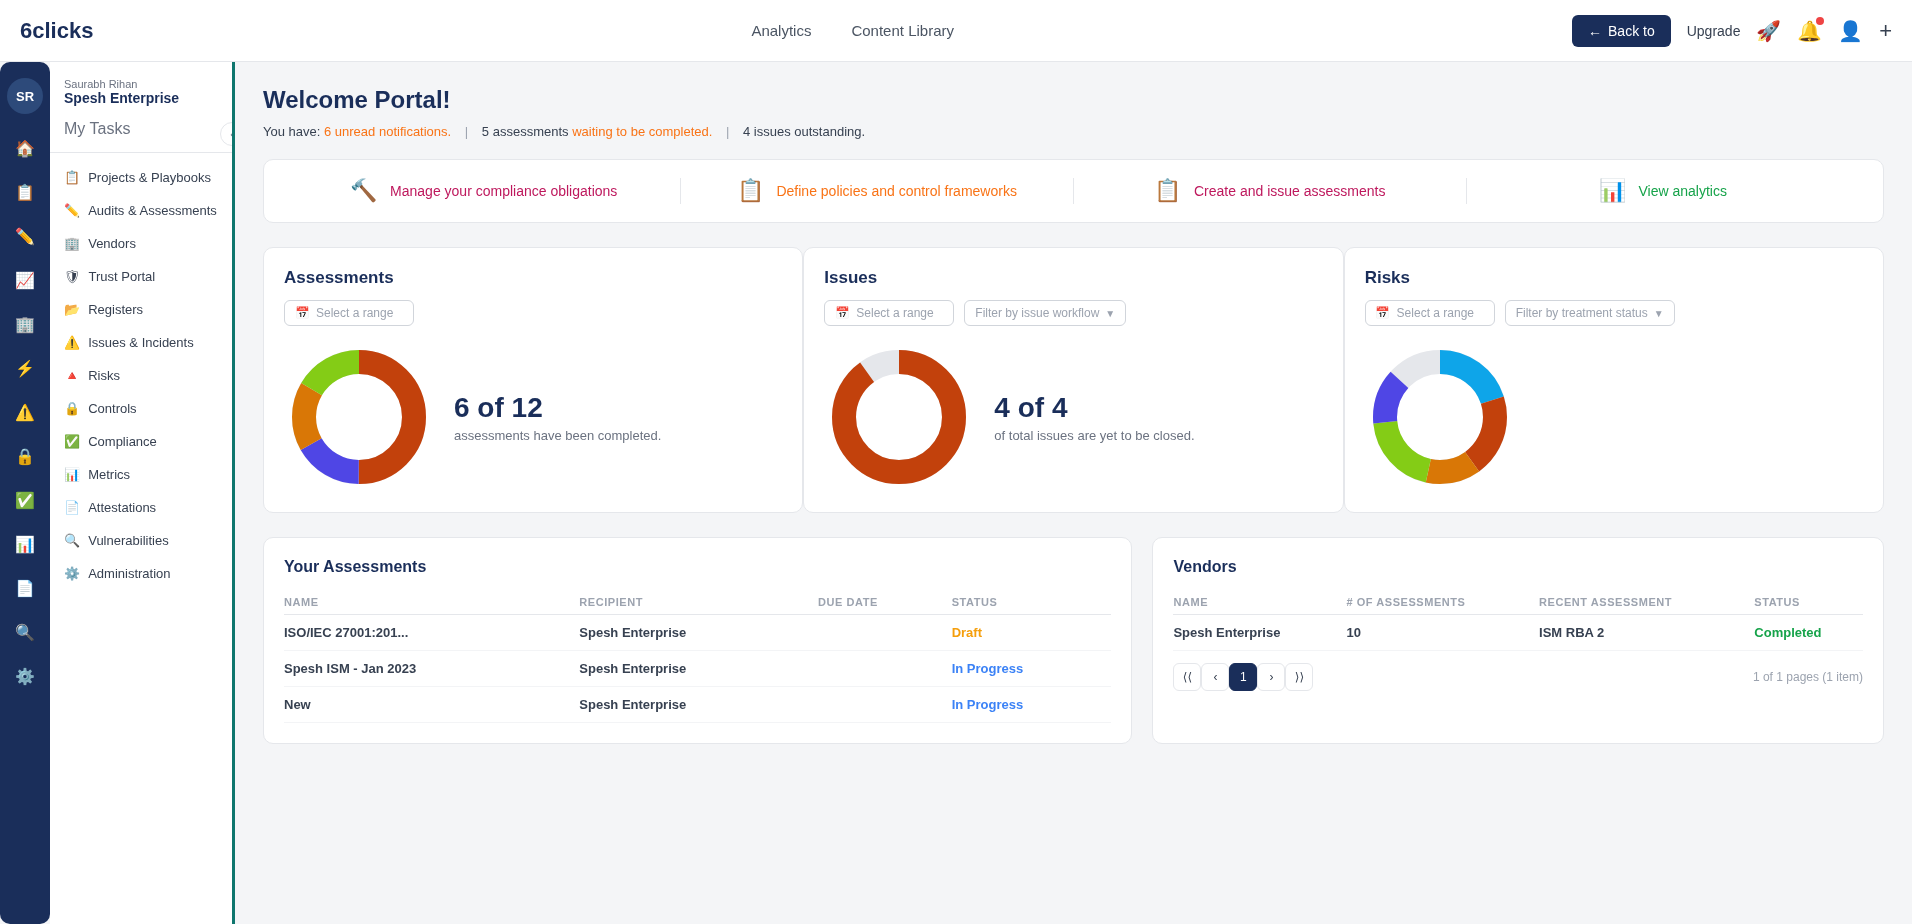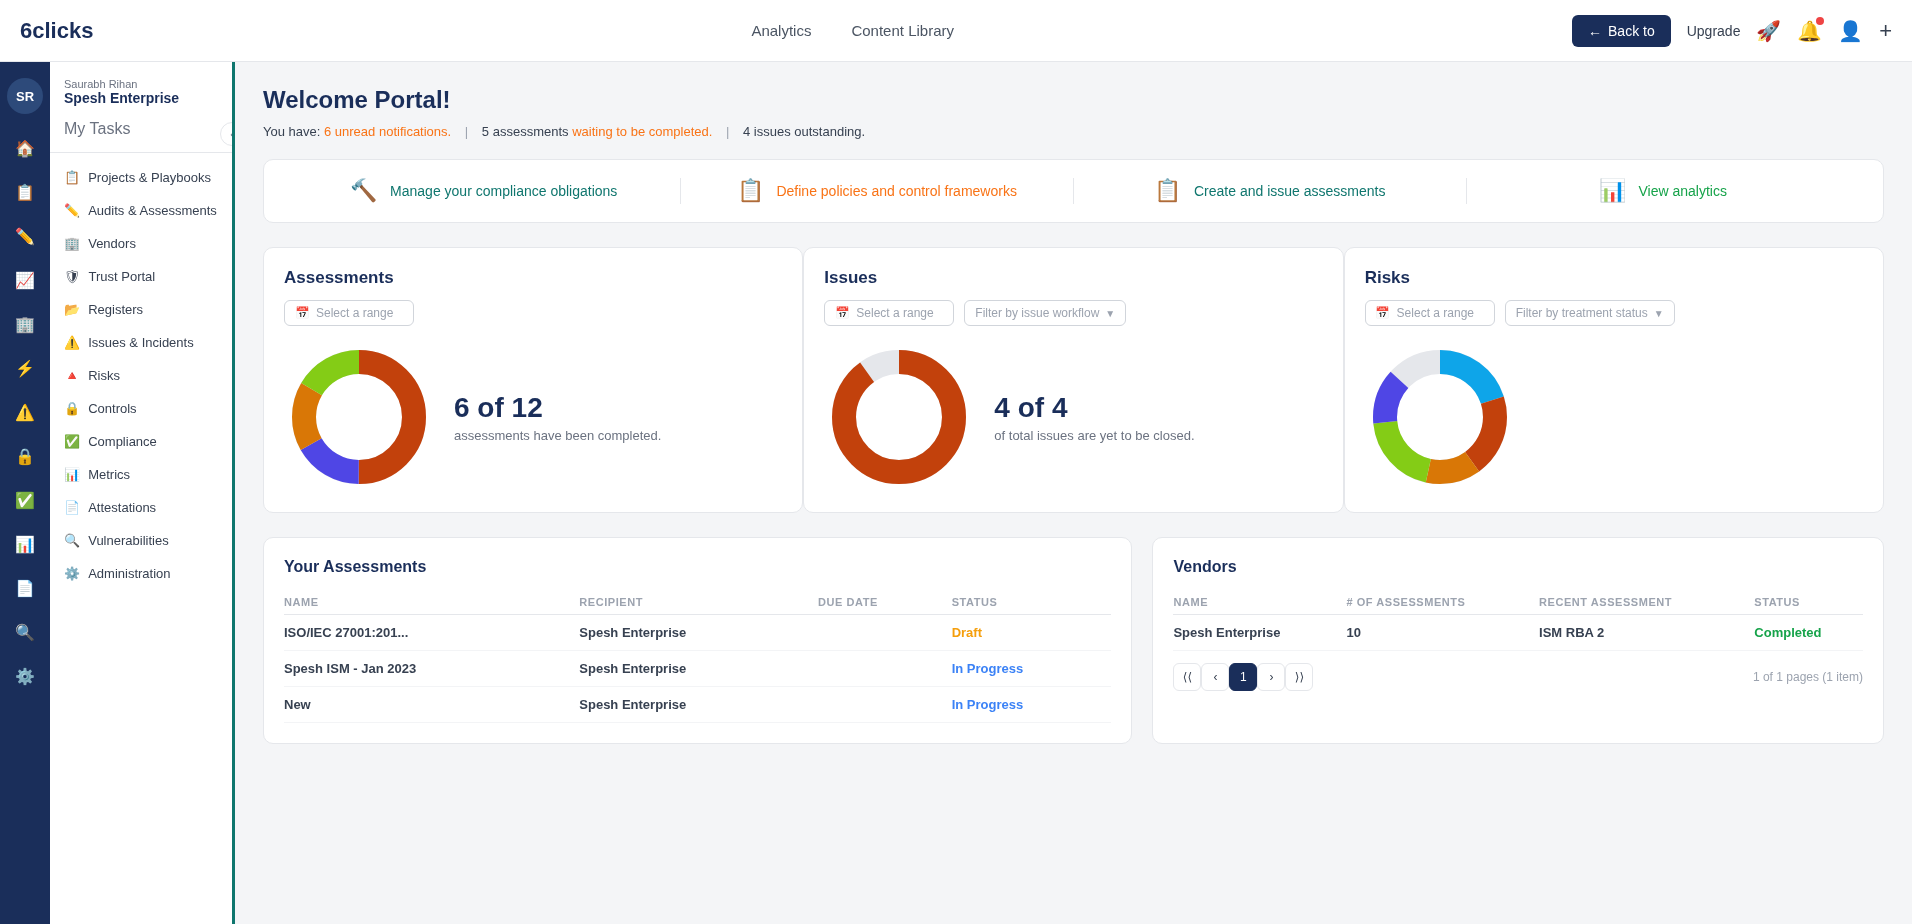--- a/index.html
+++ b/index.html
@@ -24,21 +24,21 @@
     .notif-dot {
       position: absolute; top: -2px; right: -2px; width: 8px; height: 8px;
       background: #ef4444; border-radius: 50%;
     }
     .plus-btn { font-size: 22px; color: #374151; cursor: pointer; }
 
     
     .sidebar {
       position: fixed; left: 0; top: 62px; bottom: 0; width: 50px;
       background: #1a2e5a; display: flex; flex-direction: column; align-items: center;
-      padding: 16px 0; gap: 8px; z-index: 90;
+      padding: 16px 0; gap: 8px; z-index: 90; border-radius: 10px;
     }
     .sidebar-avatar {
       width: 36px; height: 36px; background: #2d4a7a; border-radius: 50%;
       display: flex; align-items: center; justify-content: center;
       color: #fff; font-size: 13px; font-weight: 600; cursor: pointer; margin-bottom: 8px;
     }
     .sidebar-icon {
       width: 36px; height: 36px; display: flex; align-items: center; justify-content: center;
       color: #8ea3c3; font-size: 16px; cursor: pointer; border-radius: 6px;
     }
@@ -80,21 +80,21 @@
       background: #fff; border-radius: 10px; padding: 18px 24px;
       display: flex; align-items: center; justify-content: space-between;
       margin-bottom: 24px; border: 1px solid #e5e7eb;
     }
     .qa-item {
       display: flex; align-items: center; gap: 12px; cursor: pointer;
       flex: 1; justify-content: center;
     }
     .qa-item + .qa-item { border-left: 1px solid #e5e7eb; }
     .qa-icon { font-size: 22px; }
-    .qa-label { font-size: 14px; color: #0f766e; }
+    .qa-label { font-size: 14px; color: #be185d; }
     .qa-label.green { color: #16a34a; }
     .qa-label.orange { color: #f97316; }
 
     
     .cards-row { display: flex; margin-bottom: 24px; }
     .card {
       background: #fff; border-radius: 10px; border: 1px solid #e5e7eb;
       padding: 20px; flex: 1;
     }
     .card-title { font-size: 17px; font-weight: 700; color: #1a2e5a; margin-bottom: 12px; }

